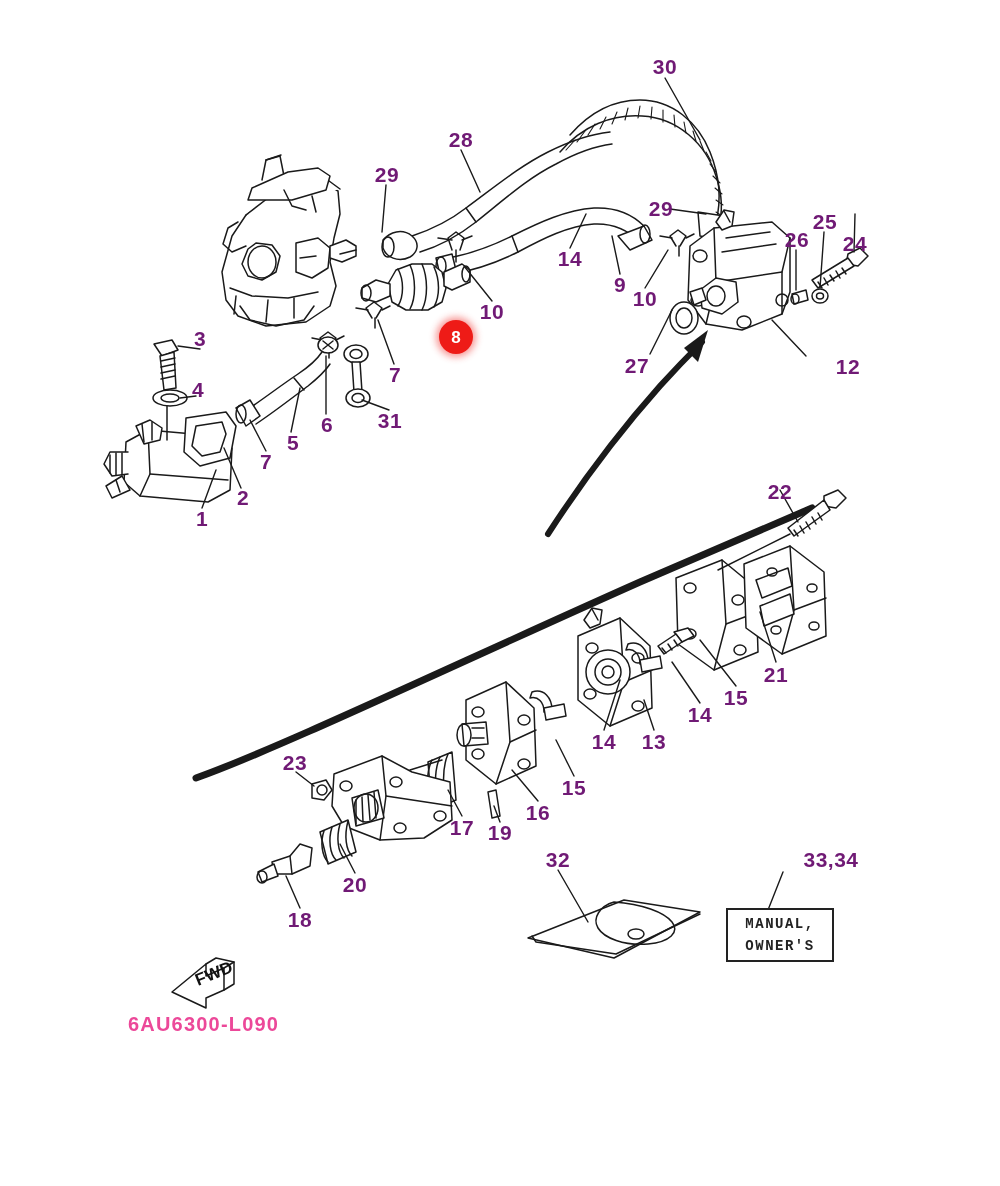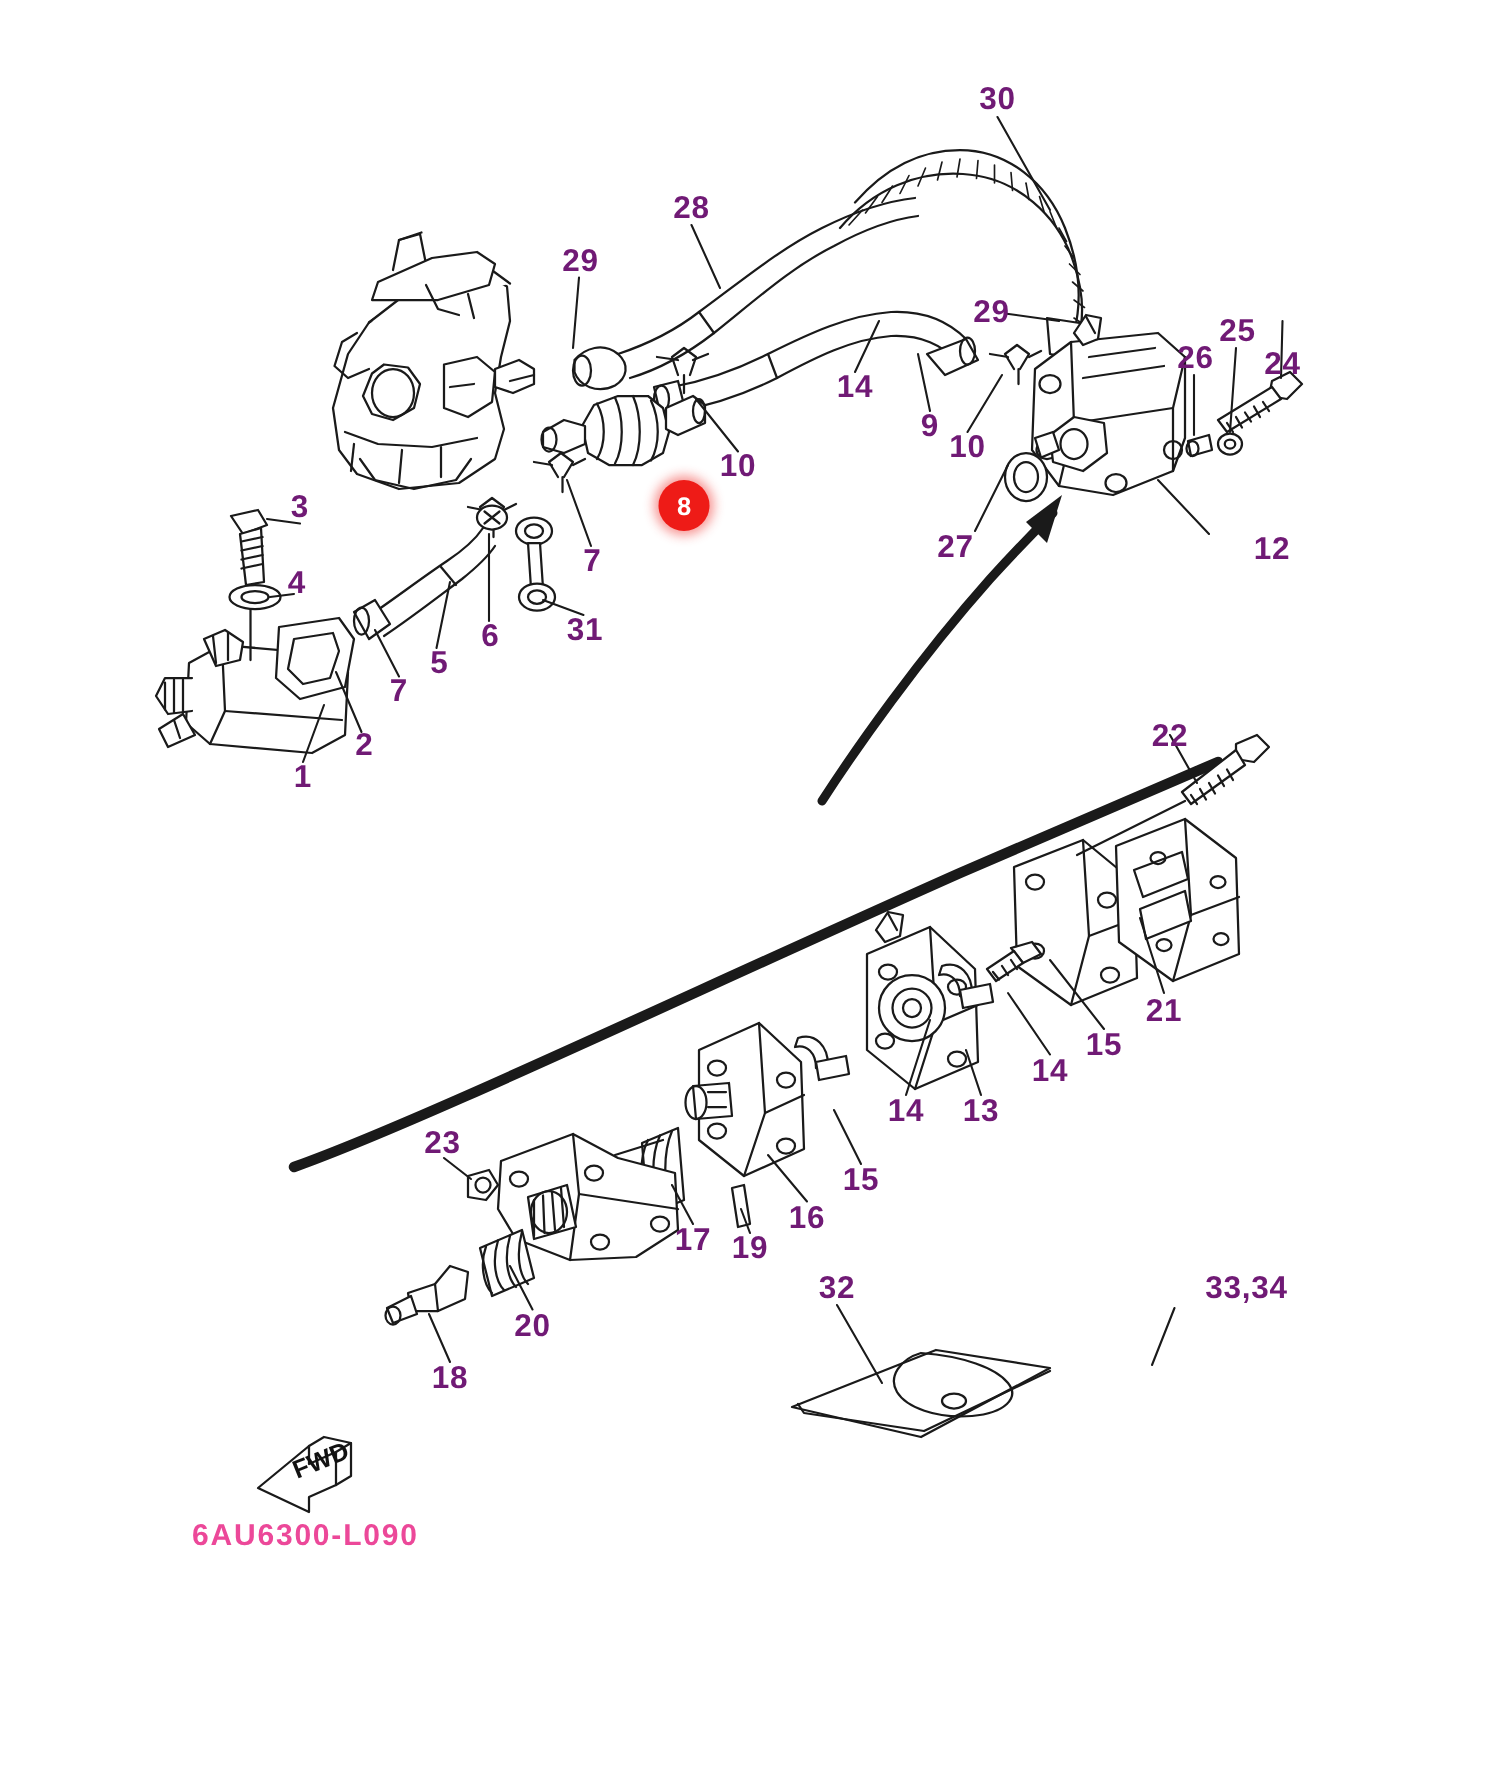--- a/index.html
+++ b/index.html
@@ -507,16 +507,20 @@
       <div class="callout-label" style="left: 665px; top: 66px;">30</div>
       <div class="callout-label" style="left: 390px; top: 420px;">31</div>
       <div class="callout-label" style="left: 558px; top: 859px;">32</div>
       <div class="callout-label" style="left: 783px; top: 859px; margin-left: 48px;">33,34</div>
     </div>
 
   <div class="highlight-marker" id="highlight-marker" style="left: 456px; top: 337px; background: rgb(238, 27, 23);">
     <span>8</span>
   </div>
 
+  <div class="manual-box" style="left:726px; top:908px; width:108px; height:54px;">
+    <div class="mline">MANUAL,</div>
+    <div class="mline">OWNER'S</div>
+  </div>
 
   <div class="diagram-code" style="left:128px; top:1013px;">6AU6300-L090</div>
 
 </div>
 
 </body></html>

